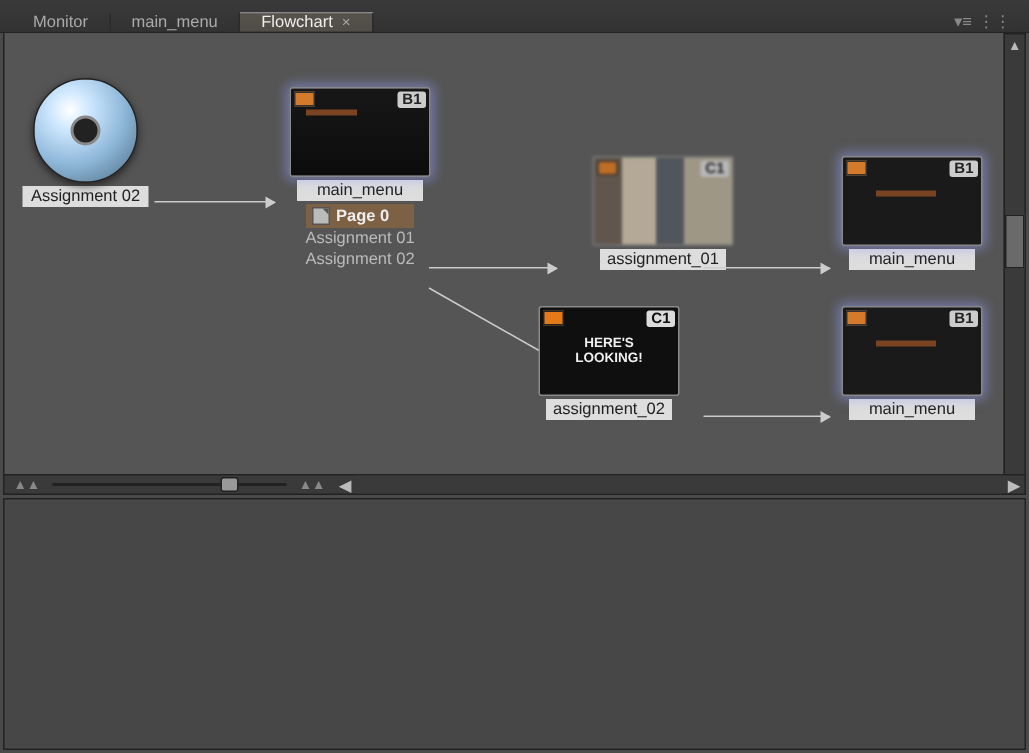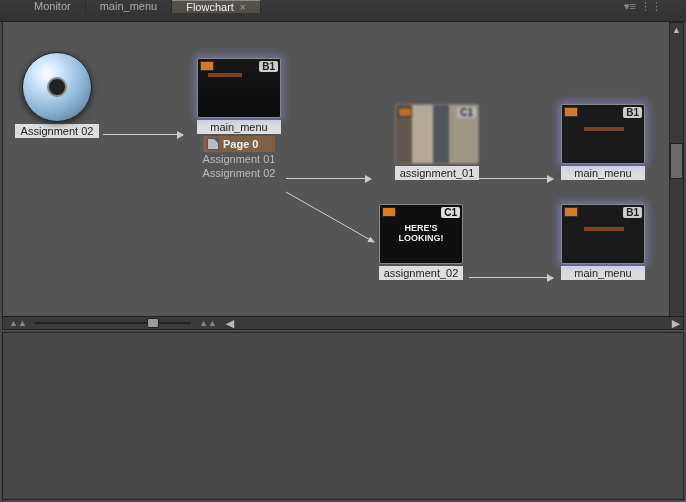--- a/index.html
+++ b/index.html
@@ -1,26 +1,26 @@
 <!DOCTYPE html>
 <html><head>
 <meta charset="utf-8">
 <style>
   * { box-sizing: border-box; margin: 0; padding: 0; font-family: "Lucida Grande", "Segoe UI", sans-serif; }
   body { background:#4a4a4a; width:686px; height:502px; overflow:hidden; color:#ccc; font-size:11px; position:relative; }
-  .tabbar { height:22px; background:linear-gradient(#3a3a3a,#323232); display:flex; align-items:flex-start; border-bottom:1px solid #222; padding:0 20px; }
+  .tabbar { height:22px; background:linear-gradient(#3a3a3a,#323232); display:flex; align-items:flex-end; border-bottom:1px solid #222; padding:0 8px; }
   .tab { display:flex; align-items:center; padding:0 14px; color:#aaa; border-right:1px solid #2a2a2a; cursor:pointer; position:relative; }
   .tab.active { background:linear-gradient(#56524c,#504c46); color:#eee; border-top:1px solid #888; border-bottom:none; }
   .tab-close { margin-left:6px; color:#aaa; font-size:10px; }
   .tabbar-right { margin-left:auto; display:flex; align-items:center; gap:4px; padding-right:4px; }
   .tabbar-right span { color:#888; font-size:11px; cursor:pointer; }
   .panel { position:absolute; top:22px; left:2px; right:2px; bottom:172px; background:#555; border:1px solid #222; border-top:none; overflow:hidden; }
   .canvas { position:absolute; inset:0; }
   .node { position:absolute; text-align:center; }
-  .node-img { width:84px; height:60px; background:#1a1a1a; border:1px solid #888; border-radius:2px; position:relative; overflow:hidden; margin:0 auto; }
+  .node-img { width:94px; height:60px; background:#1a1a1a; border:1px solid #888; border-radius:2px; position:relative; overflow:hidden; margin:0 auto; }
   .node-img.glow { box-shadow:0 0 8px 2px rgba(150,160,255,0.5); }
   .badge { position:absolute; top:2px; right:2px; background:#ccc; color:#222; font-size:10px; font-weight:bold; padding:0 3px; border-radius:2px; }
   .tl-icon { position:absolute; top:2px; left:2px; width:14px; height:10px; background:#d47a2a; border:1px solid #333; }
   .cap { background:#ddd; color:#222; font-size:11px; padding:1px 4px; margin-top:2px; width:84px; white-space:nowrap; overflow:hidden; text-overflow:clip; margin-left:auto; margin-right:auto; }
   .subrow { background:rgba(200,120,40,0.35); color:#ddd; font-size:11px; padding:2px 4px; width:72px; margin:2px auto 0; display:flex; align-items:center; gap:4px; }
   .sublink { color:#bbb; font-size:11px; padding:1px 4px; width:92px; margin:0 auto; text-align:center; white-space:nowrap; overflow:hidden; }
   .disc { width:70px; height:70px; border-radius:50%; background:radial-gradient(circle at 35% 30%, #fff 0%, #cfe8ff 20%, #8fb8d9 55%, #4a6a82 100%); position:relative; margin:0 auto 2px; border:1px solid #222; box-shadow:0 2px 6px rgba(0,0,0,0.6); }
   .disc::after { content:""; position:absolute; width:16px; height:16px; background:#222; border:2px solid #888; border-radius:50%; top:50%; left:50%; transform:translate(-50%,-50%); }
   .arrow-line { position:absolute; height:1px; background:#ccc; }
   .arrow-line::after { content:""; position:absolute; right:-1px; top:-3px; border-left:7px solid #ccc; border-top:4px solid transparent; border-bottom:4px solid transparent; }
@@ -114,21 +114,21 @@
     <div class="arrow-line" style="left:466px; top:156px; width:84px;"></div>
 
     <div class="node" style="left:558px; top:82px;">
       <div class="node-img thumb-small-dark glow">
         <div class="tl-icon"></div>
         <div class="badge">B1</div>
       </div>
       <div class="cap">main_menu</div>
     </div>
 
-    <div class="node" style="left:376px; top:182px;">
+    <div class="node" style="left:356px; top:182px;">
       <div class="node-img thumb-text">
         <div class="tl-icon"></div>
         <div class="badge">C1</div>
         <span style="padding:0 6px;">HERE'S LOOKING!</span>
       </div>
       <div class="cap">assignment_02</div>
     </div>
 
     <div class="arrow-line" style="left:466px; top:255px; width:84px;"></div>
 

